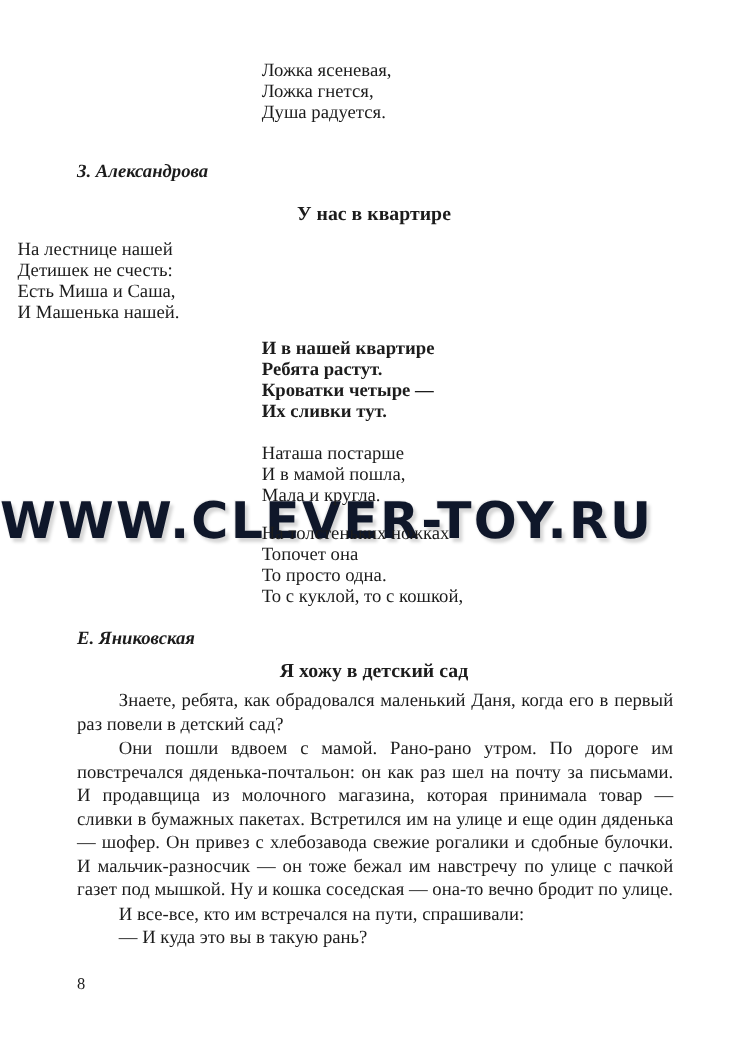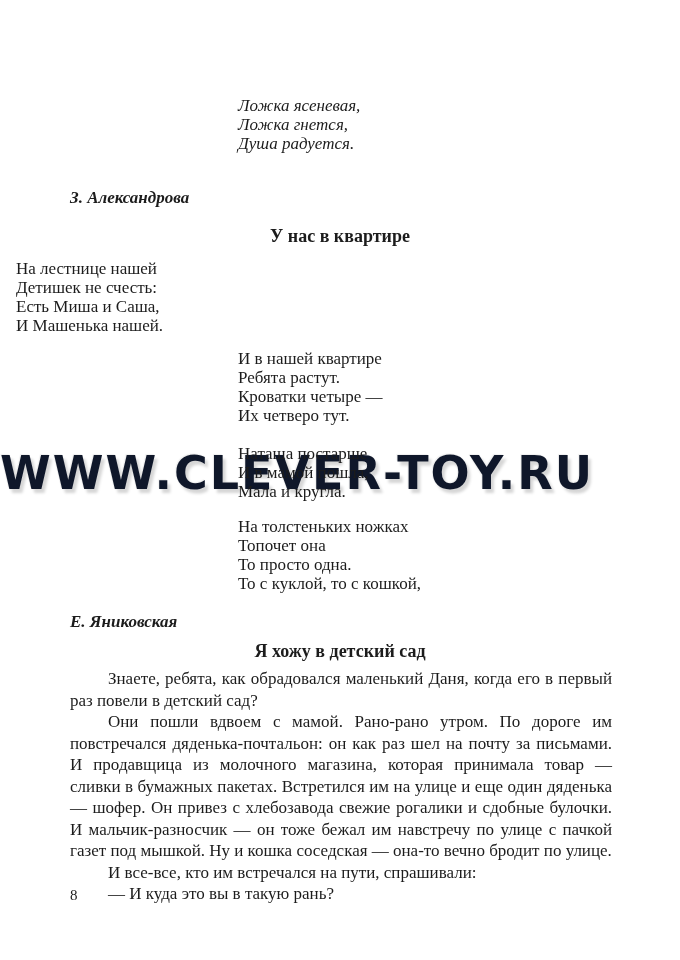--- a/index.html
+++ b/index.html
@@ -36,25 +36,24 @@
   .content {
     position: relative;
     z-index: 1;
   }
   .poem {
     margin-left: 238px;
     font-size: 17px;
     line-height: 19px;
   }
   .poem-top {
-    padding-top: 96px;
-    font-style: italic;
+    padding-top: 54px;
   }
   .stanza-1 { margin-top: 12px; margin-left: 16px; }
-  .stanza-2 { margin-top: 14px; }
+  .stanza-2 { margin-top: 14px; font-weight: bold; }
   .stanza-3 { margin-top: 19px; }
   .stanza-4 { margin-top: 16px; }
   .author {
     margin-left: 70px;
     font-size: 17px;
     line-height: 21px;
     font-weight: bold;
     font-style: italic;
   }
   .author-1 { margin-top: 34px; }
@@ -110,21 +109,21 @@
       <div class="poem-line">На лестнице нашей</div>
       <div class="poem-line">Детишек не счесть:</div>
       <div class="poem-line">Есть Миша и Саша,</div>
       <div class="poem-line">И Машенька нашей.</div>
     </div>
 
     <div class="poem stanza-2">
       <div class="poem-line">И в нашей квартире</div>
       <div class="poem-line">Ребята растут.</div>
       <div class="poem-line">Кроватки четыре —</div>
-      <div class="poem-line">Их четверо тут.</div>
+      <div class="poem-line">Их сливки тут.</div>
     </div>
 
     <div class="poem stanza-3">
       <div class="poem-line">Наташа постарше</div>
       <div class="poem-line">И в мамой пошла,</div>
       <div class="poem-line">Мала и кругла.</div>
     </div>
 
     <div class="poem stanza-4">
       <div class="poem-line">На толстеньких ножках</div>

